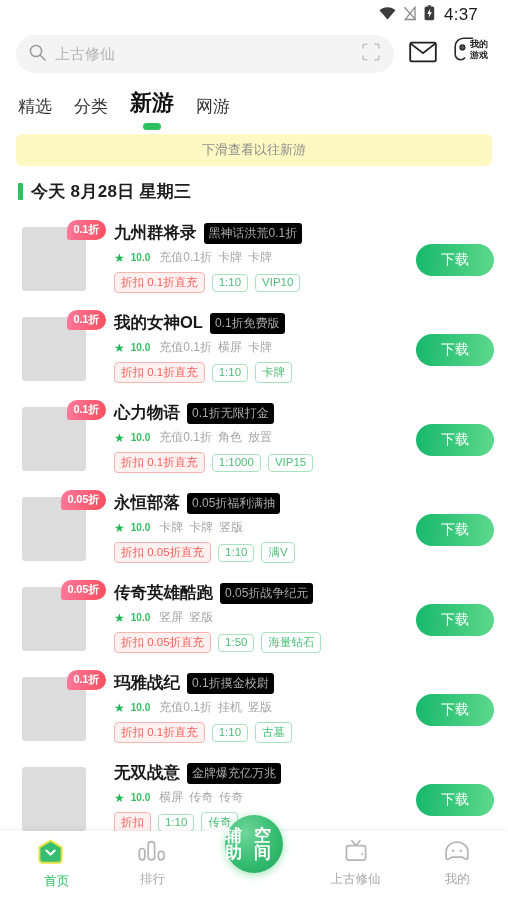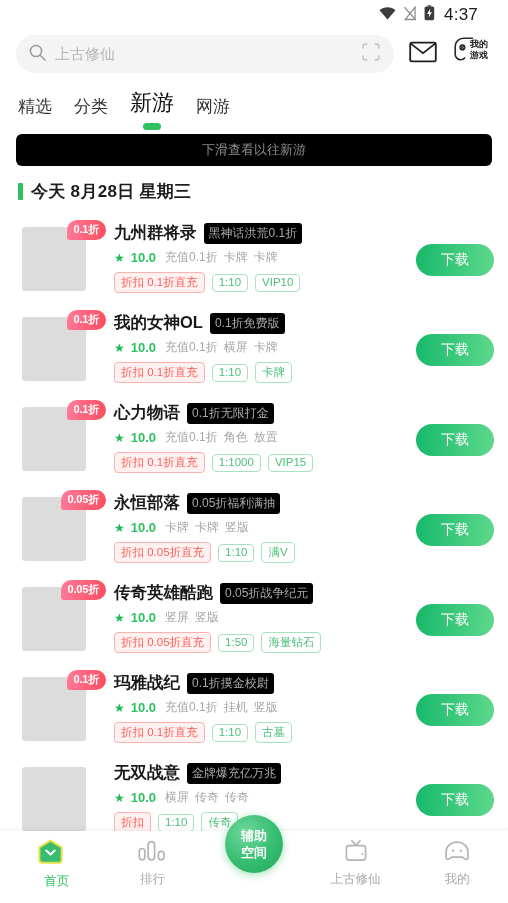--- a/index.html
+++ b/index.html
@@ -37,29 +37,29 @@
   .mygames-btn .mg-text {
     position: absolute; left: 12px; top: 5px; width: 30px;
     font-size: 9px; line-height: 10.5px; font-weight: bold; color: #222;
     text-align: center;
   }
 
   
   .tabs { display: flex; align-items: flex-end; padding: 14px 0 0 18px; gap: 22px; height: 54px; }
   .tab { position: relative; padding-bottom: 10px; }
   .tab-label { font-size: 17px; color: #333; display: block; }
-  .tab.active .tab-label { font-size: 22px; font-weight: normal; color: #111; }
+  .tab.active .tab-label { font-size: 22px; font-weight: bold; color: #111; }
   .tab-dot {
     position: absolute; left: 50%; transform: translateX(-50%);
     bottom: -2px; width: 18px; height: 7px; border-radius: 4px; background: #2fc062;
   }
 
   
   .banner {
-    margin: 6px 16px 0 16px; height: 32px; background: #000000; border-radius: 6px;
+    margin: 6px 16px 0 16px; height: 32px; background: #fef9c3; border-radius: 6px;
     display: flex; align-items: center; justify-content: center;
   }
   .banner span { font-size: 13px; color: #8d8d8d; }
 
   
   .datehdr { display: flex; align-items: center; gap: 8px; padding: 14px 0 8px 18px; }
   .datebar { width: 5px; height: 17px; background: #2fc062; border-radius: 1px; }
   .datetext { font-size: 17px; font-weight: bold; color: #1d1d1d; letter-spacing: .3px; }
 
   
@@ -76,21 +76,21 @@
   }
   .info { flex: 1; min-width: 0; padding-left: 28px; padding-top: 4px; }
   .titleline { display: flex; align-items: center; gap: 7px; }
   .gname { font-size: 16.5px; font-weight: bold; color: #191919; white-space: nowrap; }
   .gsub {
     font-size: 12px; color: #a9a9a9; background: #000000;
     border-radius: 3px; padding: 2px 5px; white-space: nowrap;
   }
   .metaline { display: flex; align-items: center; gap: 6px; margin-top: 5px; }
   .star { color: #1db954; font-size: 12px; line-height: 1; }
-  .score { font-size: 13px; font-weight: bold; color: #2fc062; margin-right: 3px; }
+  .score { font-size: 10px; font-weight: bold; color: #2fc062; margin-right: 3px; }
   .mtag { font-size: 12px; color: #a6a6a6; white-space: nowrap; }
   .tagline { display: flex; align-items: center; gap: 7px; margin-top: 6px; }
   .pill { font-size: 11.5px; padding: 1.5px 6px 2.5px 6px; border-radius: 4px; white-space: nowrap; }
   .pill.red { color: #f8615e; border: 1px solid #fbb3b1; background: #fff1f0; }
   .pill.green { color: #4cbf78; border: 1px solid #a8e3bf; background: #fff; }
   .dlbtn {
     flex: 0 0 78px; width: 78px; height: 32px; margin-top: 26px;
     border-radius: 16px; background: linear-gradient(95deg, #17b86b 0%, #5ed98c 100%);
     color: #fff; font-size: 14px; display: flex; align-items: center; justify-content: center;
     border: none; cursor: pointer;
@@ -105,22 +105,22 @@
   .navitem {
     flex: 1; display: flex; flex-direction: column; align-items: center;
     padding-top: 8px; gap: 4px;
   }
   .navlabel { font-size: 12.5px; color: #a8a8a8; }
   .navitem.active .navlabel { color: #2fc062; margin-left: 12px; }
   .fab {
     position: absolute; left: 50%; transform: translateX(-50%); top: -16px;
     width: 58px; height: 58px; border-radius: 50%;
     background: radial-gradient(circle at 35% 30%, #6fd699 0%, #35bd71 55%, #21a75f 100%);
-    display: flex; flex-direction: column; align-items: center; justify-content: center;
-    color: #fff; font-weight: bold; font-size: 13px; line-height: 17px;
+    display: flex; flex-direction: row; align-items: center; justify-content: center;
+    color: #fff; font-weight: bold; font-size: 17px; line-height: 17px;
     box-shadow: 0 2px 8px rgba(47,192,98,.45); z-index: 5;
   }
   .fab-slot { flex: 1; position: relative; }
 </style>
 </head>
 <body>
 
 <div class="statusbar">
   <span class="sb-icon">
     <svg width="17" height="13" viewBox="0 0 17 13">

